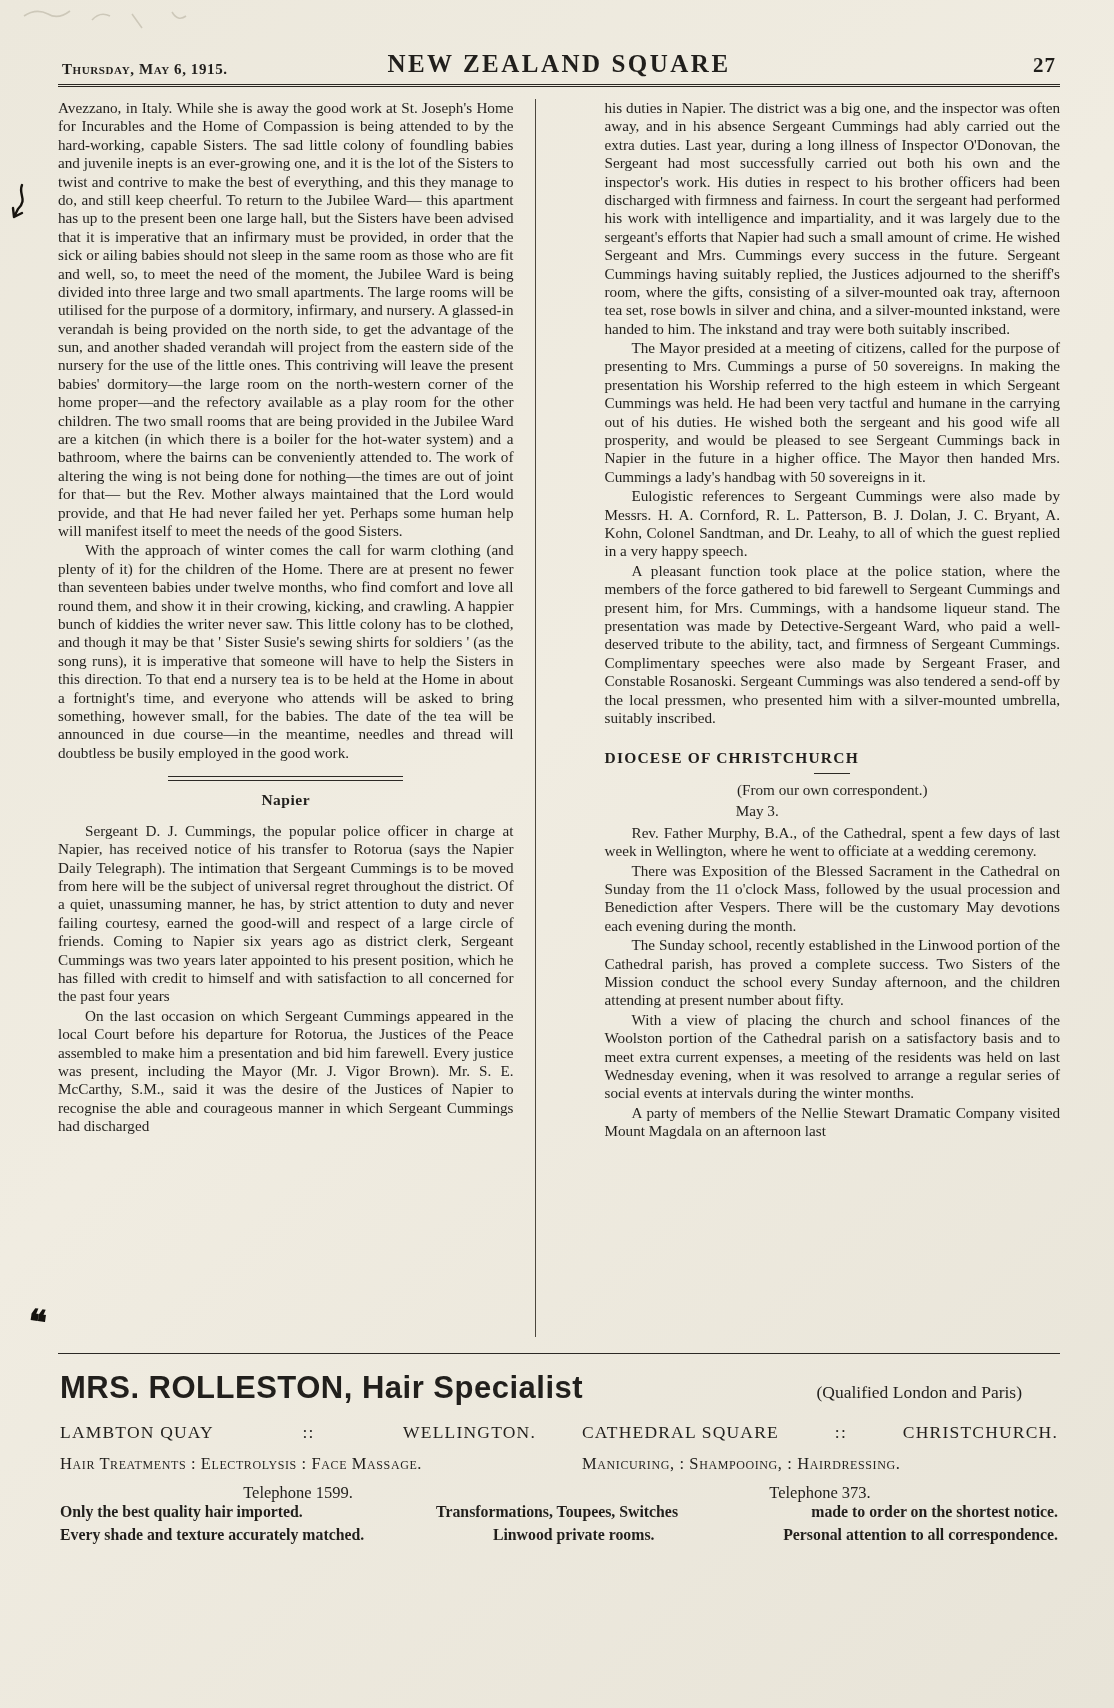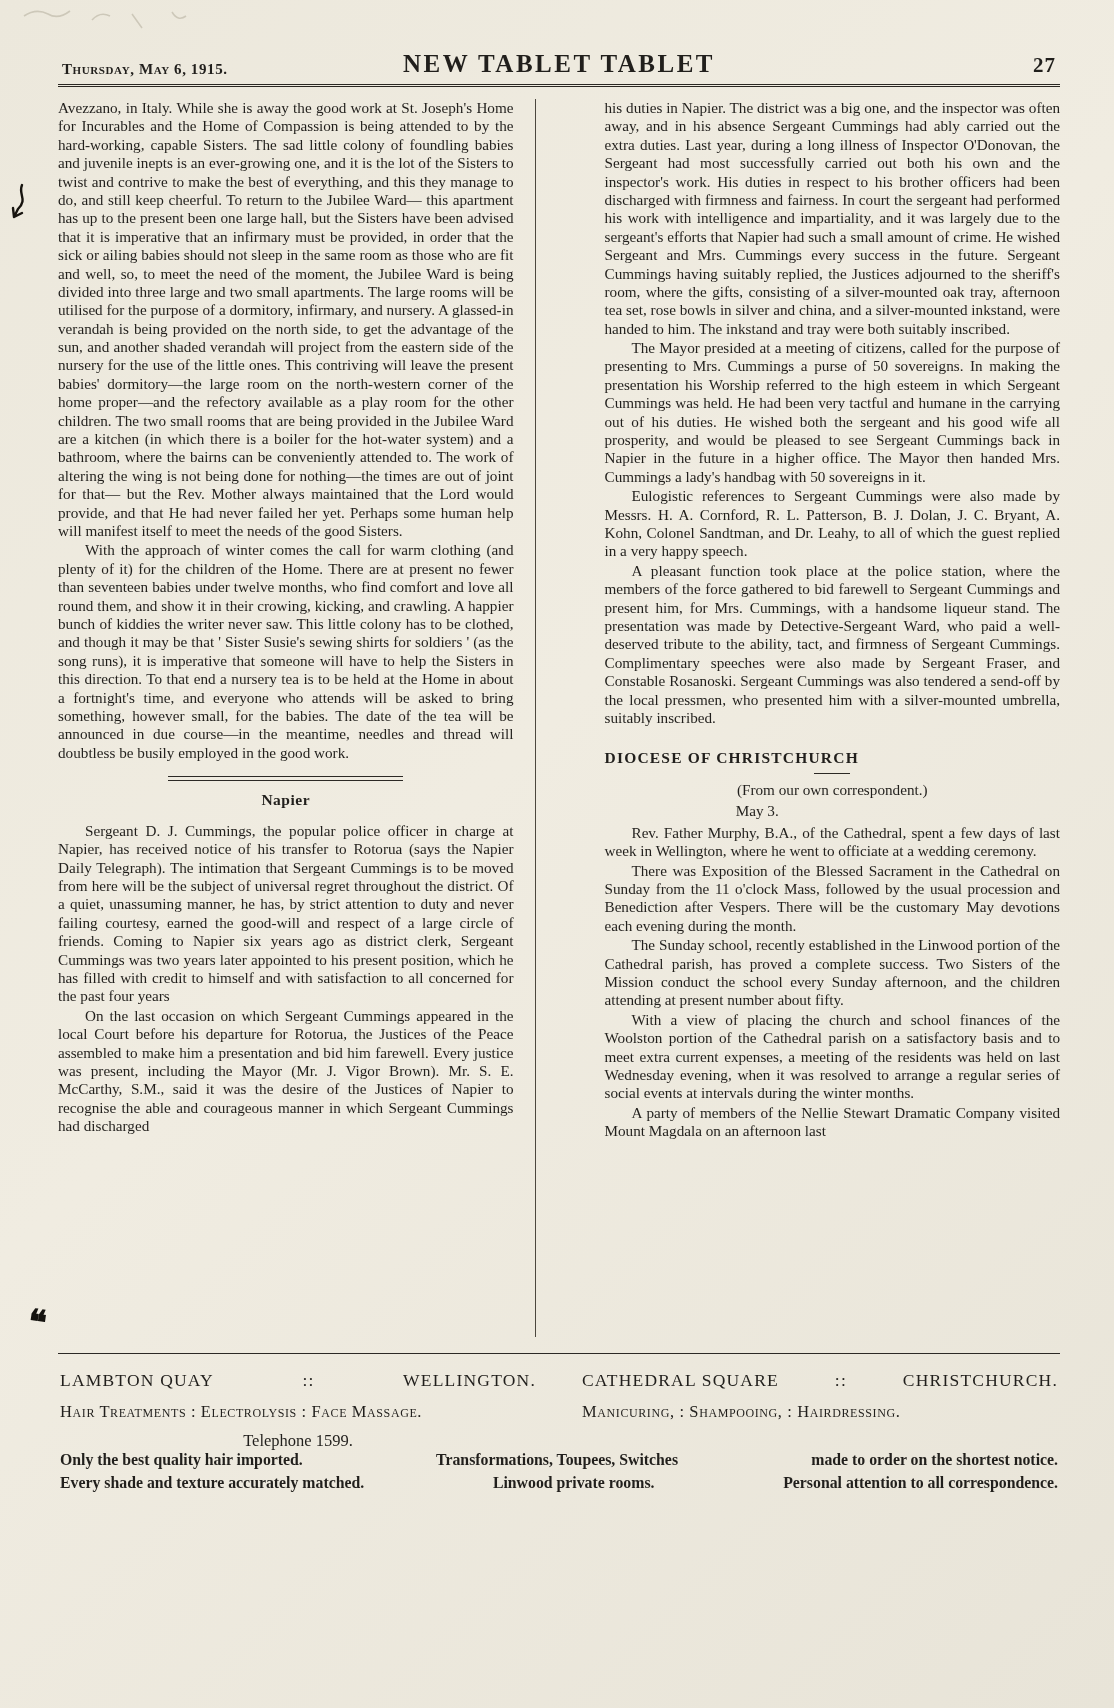--- a/index.html
+++ b/index.html
@@ -71,21 +71,21 @@
 </svg>
 <svg class="margin-arrow" width="22" height="40" viewBox="0 0 22 40">
   <path d="M12,2 C8,12 18,16 8,26 L4,34 M4,34 L12,30 M4,34 L3,25" fill="none" stroke="#17140f" stroke-width="2.4" stroke-linecap="round"></path>
 </svg>
 <span class="margin-comma">❝</span>
 
 <div class="page">
 
   <header class="masthead">
     <span class="issue-date">Thursday, May 6, 1915.</span>
-    <span class="paper-title">NEW TABLET TABLET</span>
+    <span class="paper-title">NEW ZEALAND SQUARE</span>
     <span class="page-number">27</span>
   </header>
 
   <main class="columns">
 
     <section class="col col-left">
       <p class="body-par cont">Avezzano, in Italy.   While she is away the good work at St. Joseph's Home for Incurables and the Home of Compassion is being attended to by the hard-working, capable Sisters.   The sad little colony of foundling babies and juvenile inepts is an ever-growing one, and it is the lot of the Sisters to twist and contrive to make the best of everything, and this they manage to do, and still keep cheerful.   To return to the Jubilee Ward— this apartment has up to the present been one large hall, but the Sisters have been advised that it is imperative that an infirmary must be provided, in order that the sick or ailing babies should not sleep in the same room as those who are fit and well, so, to meet the need of the moment, the Jubilee Ward is being divided into three large and two small apartments.   The large rooms will be utilised for the purpose of a dormitory, infirmary, and nursery.   A glassed-in verandah is being provided on the north side, to get the advantage of the sun, and another shaded verandah will project from the eastern side of the nursery for the use of the little ones.   This contriving will leave the present babies' dormitory—the large room on the north-western corner of the home proper—and the refectory available as a play room for the other children.   The two small rooms that are being provided in the Jubilee Ward are a kitchen (in which there is a boiler for the hot-water system) and a bathroom, where the bairns can be conveniently attended to.   The work of altering the wing is not being done for nothing—the times are out of joint for that— but the Rev. Mother always maintained that the Lord would provide, and that He had never failed her yet. Perhaps some human help will manifest itself to meet the needs of the good Sisters.</p>
       <p class="body-par">With the approach of winter comes the call for warm clothing (and plenty of it) for the children of the Home.   There are at present no fewer than seventeen babies under twelve months, who find comfort and love all round them, and show it in their crowing, kicking, and crawling.   A happier bunch of kiddies the writer never saw.   This little colony has to be clothed, and though it may be that ' Sister Susie's sewing shirts for soldiers ' (as the song runs), it is imperative that someone will have to help the Sisters in this direction. To that end a nursery tea is to be held at the Home in about a fortnight's time, and everyone who attends will be asked to bring something, however small, for the babies.   The date of the tea will be announced in due course—in the meantime, needles and thread will doubtless be busily employed in the good work.</p>
 
       <div class="double-rule"></div>
@@ -110,39 +110,44 @@
       <p class="body-par">There was Exposition of the Blessed Sacrament in the Cathedral on Sunday from the 11 o'clock Mass, followed by the usual procession and Benediction after Vespers.   There will be the customary May devotions each evening during the month.</p>
       <p class="body-par">The Sunday school, recently established in the Linwood portion of the Cathedral parish, has proved a complete success.   Two Sisters of the Mission conduct the school every Sunday afternoon, and the children attending at present number about fifty.</p>
       <p class="body-par">With a view of placing the church and school finances of the Woolston portion of the Cathedral parish on a satisfactory basis and to meet extra current expenses, a meeting of the residents was held on last Wednesday evening, when it was resolved to arrange a regular series of social events at intervals during the winter months.</p>
       <p class="body-par">A party of members of the Nellie Stewart Dramatic Company visited Mount Magdala on an afternoon last</p>
     </section>
 
   </main>
 
   <footer class="advert">
 
+    <div class="ad-header">
+      <span class="ad-title">MRS. ROLLESTON, Hair Specialist</span>
+      <span class="ad-qualified">(Qualified London and Paris)</span>
+    </div>
 
     <div class="ad-cols">
       <div class="ad-col ad-col-left">
         <div class="ad-city">
           <span>LAMBTON QUAY</span>
           <span>::</span>
           <span>WELLINGTON.</span>
         </div>
         <div class="ad-services">Hair Treatments  :  Electrolysis  :  Face Massage.</div>
         <div class="ad-phone">Telephone 1599.</div>
       </div>
 
       <div class="ad-col ad-col-right">
         <div class="ad-city">
           <span>CATHEDRAL SQUARE</span>
           <span>::</span>
           <span>CHRISTCHURCH.</span>
         </div>
         <div class="ad-services">Manicuring,   :   Shampooing,   :   Hairdressing.</div>
+        <div class="ad-phone">Telephone 373.</div>
       </div>
     </div>
 
     <div class="ad-footer">
       <div class="ad-footer-line">
         <span>Only the best quality hair imported.</span>
         <span>Transformations, Toupees, Switches</span>
         <span>made to order on the shortest notice.</span>
       </div>
       <div class="ad-footer-line">

